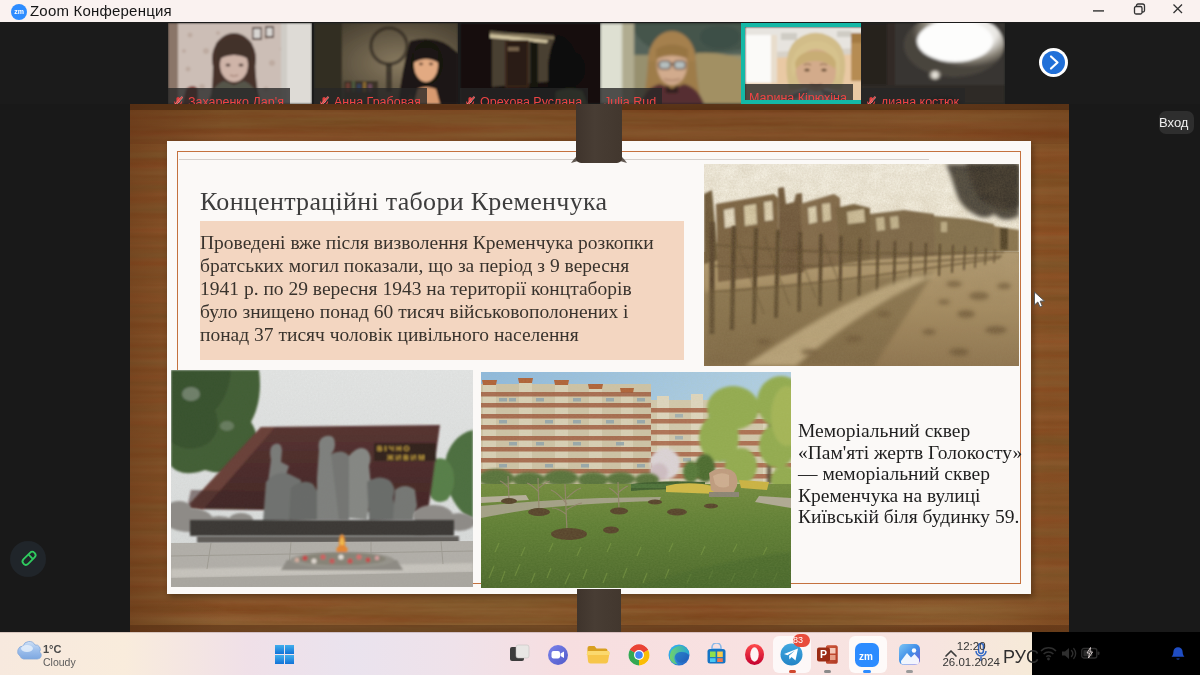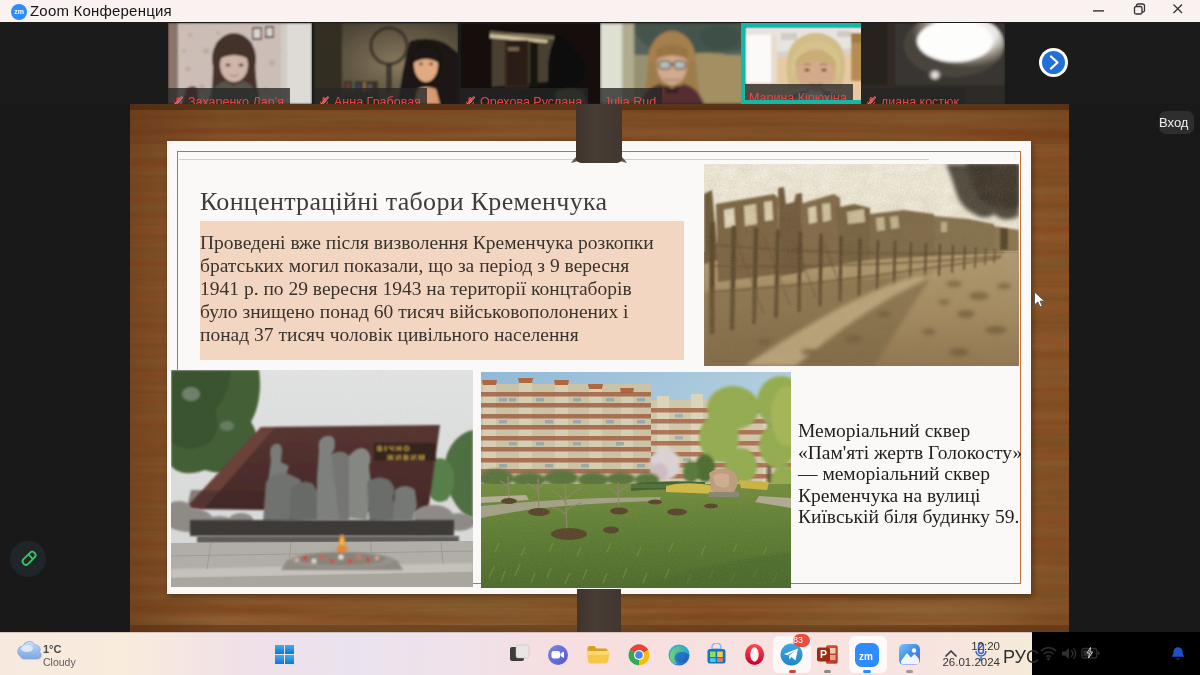--- a/index.html
+++ b/index.html
@@ -25,21 +25,21 @@
 #righttext{left:631px;top:279px;width:240px;font-family:"Liberation Serif",serif;font-size:19.5px;line-height:21.6px;color:#1e1e1e}
 .clip{background:linear-gradient(90deg,#3f342c,#483d34 40%,#42372e)}
 #clip-top{left:446px;top:0px;width:46px;height:59px;border-radius:0 0 5px 5px}
 #clip-bot{left:447px;top:485px;width:44px;height:43px}
 
 #pencilbtn{left:10px;top:437px;width:36px;height:36px;border-radius:50%;background:#20252a}
 #vhod{left:1159px;top:7px;width:35px;height:23px;border-radius:7px;background:#2e2e2e;color:#efefef;font-size:13px;text-align:left;line-height:23px}
 
 #taskbar{left:0;top:632px;width:1032px;height:43px;background:linear-gradient(90deg,#f7e9de 0%,#f9ecdc 12%,#f0e0e8 24%,#eae3ee 34%,#efe2ea 44%,#f7dee0 55%,#f8e2e1 75%,#f7e4e0 90%,#f6ead8 100%);border-top:1px solid rgba(120,90,90,.25)}
 .tbtxt{font-size:11px;color:#454545}
-#clock{right:32px;top:5px;text-align:right;font-size:11.5px;line-height:16px;color:#333}
+#clock{right:32px;top:5px;text-align:center;font-size:11.5px;line-height:16px;color:#333}
 .dash{position:absolute;bottom:2px;height:3px;border-radius:2px}
 </style></head>
 <body>
 <div id="page">
   <div class="abs" id="titlebar">
     <div class="abs" id="zmicon">zm</div>
     <div class="abs" id="wtitle">Zoom Конференция</div>
     <svg class="abs" style="left:1086px;top:0" width="110" height="22" viewBox="0 0 110 22">
       <rect x="7" y="10.2" width="11" height="1.4" fill="#333"></rect>
       <rect x="48.5" y="6.5" width="7.5" height="7.5" rx="1.5" fill="none" stroke="#333" stroke-width="1.3"></rect>

